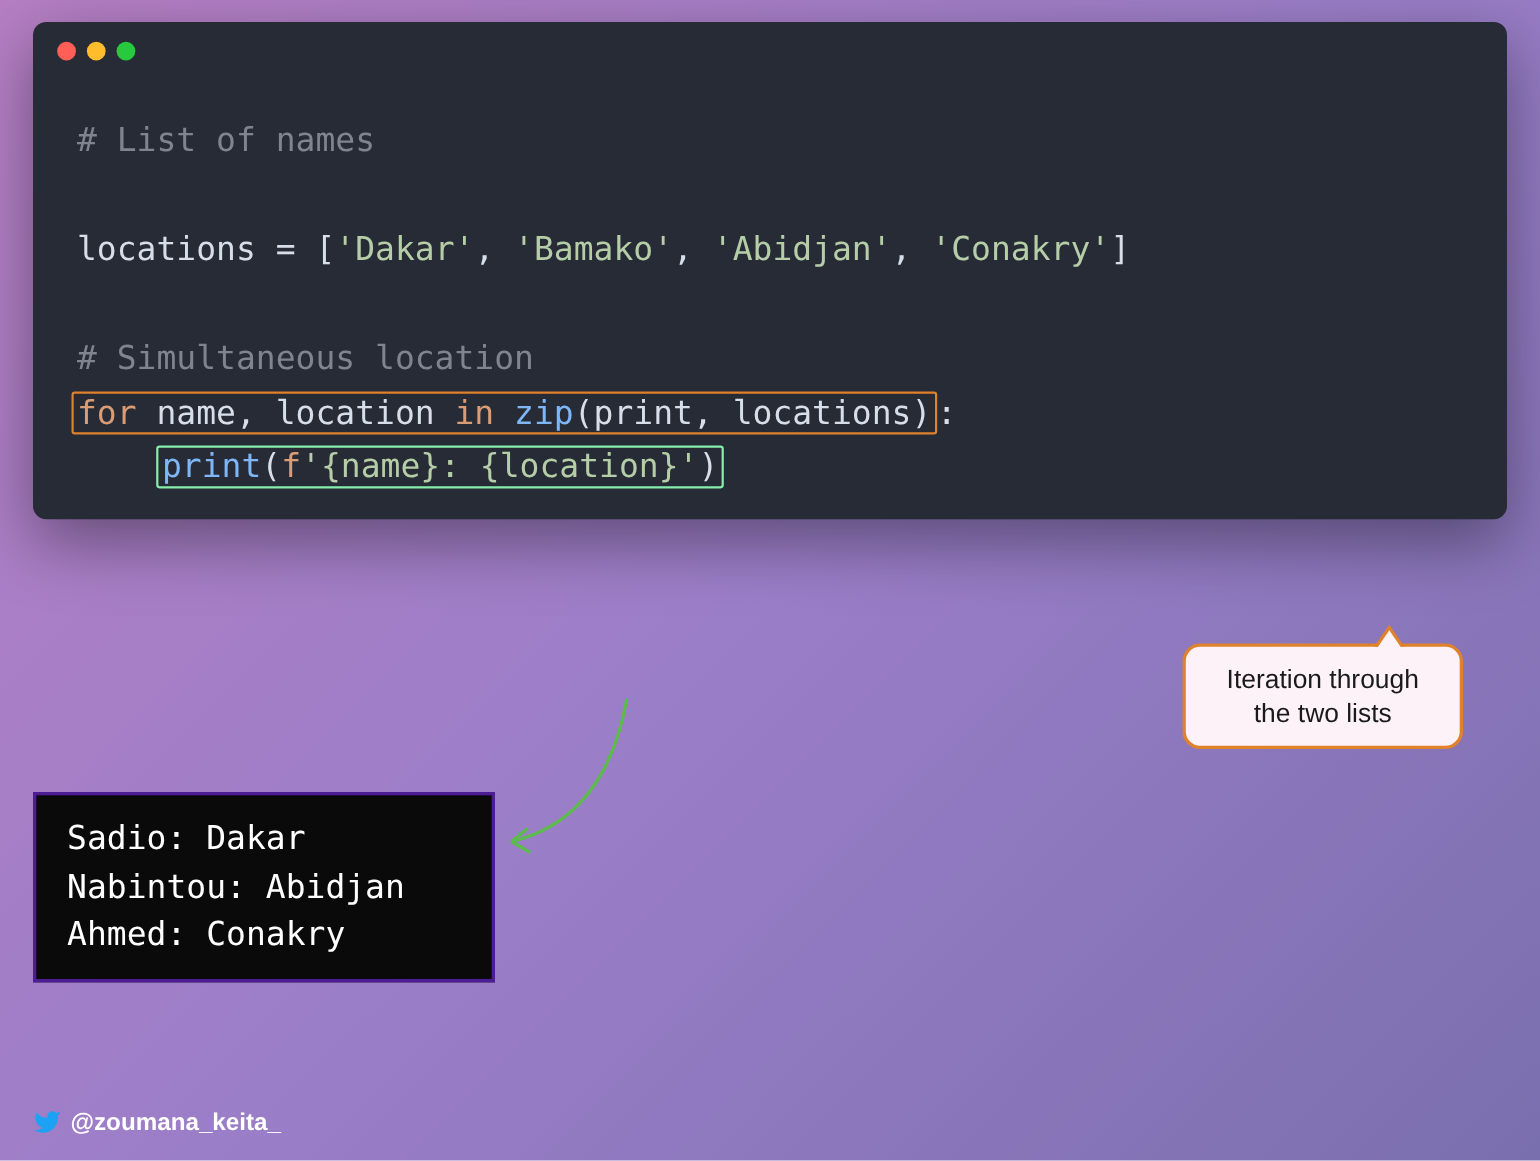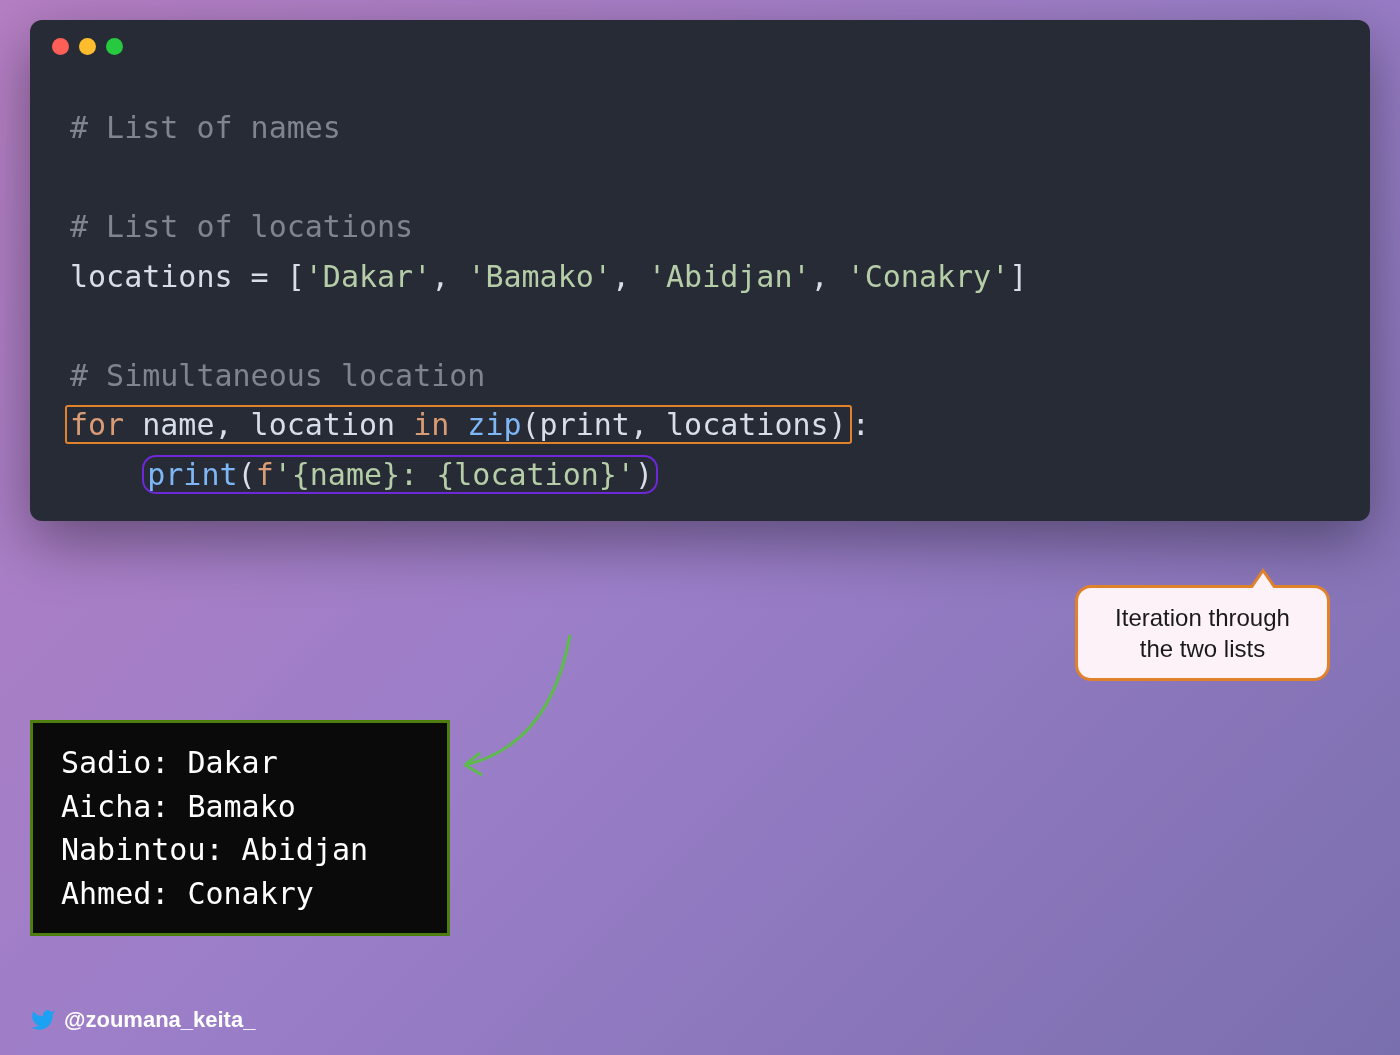--- a/index.html
+++ b/index.html
@@ -48,22 +48,22 @@
   .fn { color: #7eb6f6; }
   .fstr { color: #b5cea8; }
 
   .hl-orange {
     border: 2px solid #e0812c;
     border-radius: 3px;
     padding: 0 3px;
     margin-left: -5px;
   }
   .hl-green {
-    border: 2px solid #6d28d9;
-    border-radius: 14px;
+    border: 2px solid #86efac;
+    border-radius: 3px;
     padding: 0 3px;
   }
 
   .callout {
     position: absolute;
     top: 585px;
     right: 70px;
     width: 255px;
     background: #fdf2f8;
     border: 3px solid #e0812c;
@@ -94,21 +94,21 @@
     border-left: 11px solid transparent;
     border-right: 11px solid transparent;
     border-bottom: 16px solid #fdf2f8;
   }
 
   .output-box {
     position: absolute;
     top: 720px;
     left: 30px;
     background: #0a0a0a;
-    border: 3px solid #4d7c0f;
+    border: 3px solid #4c1d95;
     padding: 18px 28px;
     font-size: 30px;
     line-height: 1.45;
     color: #ffffff;
     font-family: 'Menlo', 'Consolas', monospace;
     min-width: 420px;
   }
   .output-line { white-space: pre; }
 
   .arrow-svg {
@@ -143,41 +143,39 @@
 
 <div class="code-window">
   <div class="titlebar">
     <div class="dot red"></div>
     <div class="dot yellow"></div>
     <div class="dot green"></div>
   </div>
   <div class="code-body">
     <div class="line"><span class="comment"># List of names</span></div>
     <div class="line">&nbsp;</div>
-    <div class="line"><span class="comment"># List of locations</span></div>
     <div class="line"><span class="var">locations</span><span class="op"> = </span><span class="punc">[</span><span class="str">'Dakar'</span><span class="punc">, </span><span class="str">'Bamako'</span><span class="punc">, </span><span class="str">'Abidjan'</span><span class="punc">, </span><span class="str">'Conakry'</span><span class="punc">]</span></div>
     <div class="line">&nbsp;</div>
     <div class="line"><span class="comment"># Simultaneous location</span></div>
     <div class="line"><span class="hl-orange"><span class="kw">for</span><span class="var"> name, location </span><span class="kw">in</span><span> </span><span class="fn">zip</span><span class="punc">(print, locations)</span></span><span class="punc">:</span></div>
     <div class="line"><span>    </span><span class="hl-green"><span class="fn">print</span><span class="punc">(</span><span class="kw">f</span><span class="fstr">'{name}: {location}'</span><span class="punc">)</span></span></div>
   </div>
 </div>
 
 <div class="callout">
   <span>Iteration through the two lists</span>
 </div>
 
 <svg class="arrow-svg" viewBox="0 0 140 160">
   <path d="M 120 10 Q 100 120 15 140" stroke="#5dbb4d" stroke-width="3" fill="none"></path>
   <path d="M 15 140 L 30 128 M 15 140 L 32 150" stroke="#5dbb4d" stroke-width="3" fill="none"></path>
 </svg>
 
 <div class="output-box">
   <div class="output-line">Sadio: Dakar</div>
-  <div class="output-line">Aicha: Bamako</div>
   <div class="output-line">Nabintou: Abidjan</div>
   <div class="output-line">Ahmed: Conakry</div>
 </div>
 
 <div class="attribution">
   <svg class="bird-icon" viewBox="0 0 24 24">
     <path d="M23 3a10.9 10.9 0 0 1-3.14 1.53 4.48 4.48 0 0 0-7.86 3v1A10.66 10.66 0 0 1 3 4s-4 9 5 13a11.64 11.64 0 0 1-7 2c9 5 20 0 20-11.5a4.5 4.5 0 0 0-.08-.83A7.72 7.72 0 0 0 23 3z"></path>
   </svg>
   <span>@zoumana_keita_</span>
 </div>

